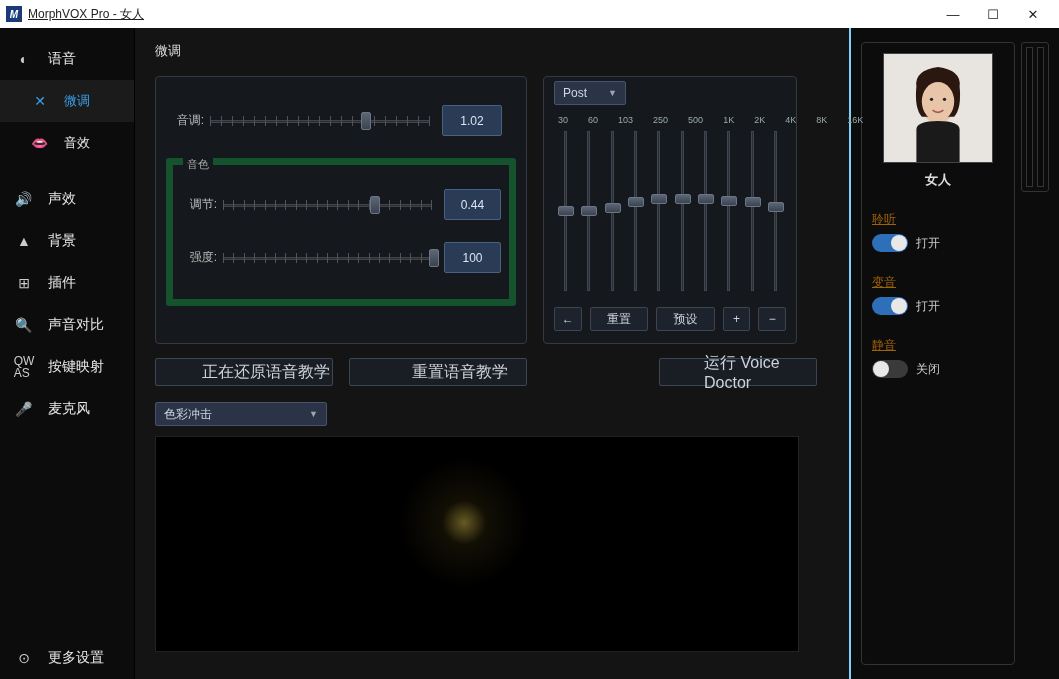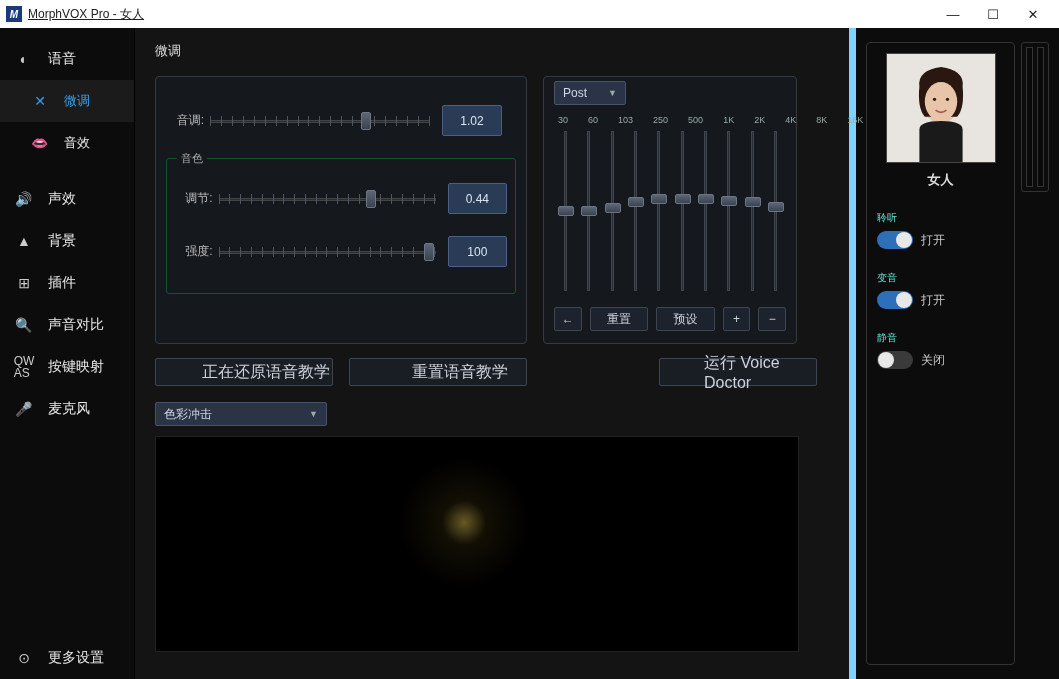--- a/index.html
+++ b/index.html
@@ -36,21 +36,21 @@
 .slider-row { display: flex; align-items: center; margin: 10px 0 22px 0; }
 .slider-label { width: 44px; font-size: 12px; color: #bbb; text-align: right; padding-right: 6px; }
 .slider-track { position: relative; width: 220px; height: 14px; }
 .slider-track .rail { position: absolute; top: 6px; left: 0; right: 0; height: 3px; background: #2a2e34; border: 1px solid #444; }
 .slider-track .ticks { position: absolute; top: 0; left: 0; right: 0; height: 14px; display: flex; justify-content: space-between; }
 .slider-track .tick { width: 1px; height: 10px; background: #4e5460; margin-top: 2px; }
 .slider-track .thumb { position: absolute; top: -2px; width: 10px; height: 18px; background: linear-gradient(180deg,#5c6675,#3b434f); border: 1px solid #6a7688; border-radius: 2px; }
 .slider-val { margin-left: 12px; width: 60px; height: 31px; background: #2a3c55; border: 1px solid #476083; color: #d8e4f2; font-size: 12px; display: flex; align-items: center; justify-content: center; border-radius: 2px; }
 
 
-.fset { border: 1px solid #14532d; border-radius: 3px; padding: 14px 8px 4px 8px; position: relative; margin-top: 6px; }
+.fset { border: 7px solid #14532d; border-radius: 3px; padding: 14px 8px 4px 8px; position: relative; margin-top: 6px; }
 .fset-legend { position: absolute; top: -8px; left: 10px; background: #15181c; padding: 0 4px; font-size: 11px; color: #aaa; }
 
 
 .dropdown { height: 24px; background: #2a3446; border: 1px solid #46536b; color: #cfd8e6; font-size: 12px; display: flex; align-items: center; padding: 0 8px; border-radius: 2px; cursor: pointer; position: relative; }
 .dropdown .chev { margin-left: auto; font-size: 9px; color: #9aa; }
 
 
 .eq-labels { display: flex; justify-content: space-between; font-size: 9px; color: #9aa; padding: 0 4px; margin-top: 10px; gap: 20px; }
 .eq-bars { display: flex; justify-content: space-between; padding: 6px 4px 10px 4px; }
 .eq-bar { position: relative; width: 14px; height: 160px; cursor: pointer; }
@@ -62,27 +62,27 @@
 .eq-btn.lg { width: 62px; }
 
 
 .act-btn { height: 28px; border: 1px solid #3d4552; background: #191d24; color: #cdd3dc; font-size: 16px; display: flex; align-items: center; justify-content: center; border-radius: 2px; cursor: pointer; padding-left: 44px; }
 
 
 .viz-dd { width: 172px; margin-top: 16px; }
 .viz { margin-top: 10px; width: 644px; height: 216px; background: radial-gradient(circle at 48% 40%, rgba(230,200,80,0.45) 0px, rgba(120,100,30,0.15) 22px, rgba(0,0,0,1) 65px), #000; border: 1px solid #222; position: relative; }
 
 
-.rightpanel { width: 210px; background: #0c0c0c; border-left: 7px solid #7dd3fc; padding: 14px 10px; display: flex; gap: 6px; }
+.rightpanel { width: 210px; background: #0c0c0c; border-left: 2px solid #7dd3fc; padding: 14px 10px; display: flex; gap: 6px; }
 .profile-box { flex: 1; border: 1px solid #333; border-radius: 4px; padding: 10px 10px; }
 .avatar { width: 110px; height: 110px; margin: 0 auto; border: 1px solid #444; background: #ddd; display: flex; align-items: center; justify-content: center; overflow: hidden; }
 .avatar svg { width: 100%; height: 100%; }
 .profile-name { text-align: center; font-size: 13px; color: #ddd; margin-top: 8px; font-weight: bold; }
 .toggle-row { margin-top: 22px; }
-.toggle-label { font-size: 10px; color: #5eead4; margin-bottom: 6px; }
+.toggle-label { font-size: 12px; color: #a16207; margin-bottom: 6px; text-decoration: underline; }
 .toggle-ctrl { display: flex; align-items: center; gap: 8px; }
 .toggle { width: 36px; height: 18px; border-radius: 9px; position: relative; cursor: pointer; }
 .toggle.on { background: #2d6fb8; }
 .toggle.off { background: #3a3a3a; }
 .toggle .knob { position: absolute; top: 1px; width: 16px; height: 16px; border-radius: 50%; background: #e8e8e8; }
 .toggle.on .knob { right: 1px; }
 .toggle.off .knob { left: 1px; }
 .toggle-state { font-size: 12px; color: #ccc; }
 .meter-box { width: 28px; border: 1px solid #333; border-radius: 3px; display: flex; gap: 4px; padding: 4px; height: 150px; }
 .meter-box .bar { flex: 1; background: #0a0a0a; border: 1px solid #353535; }

